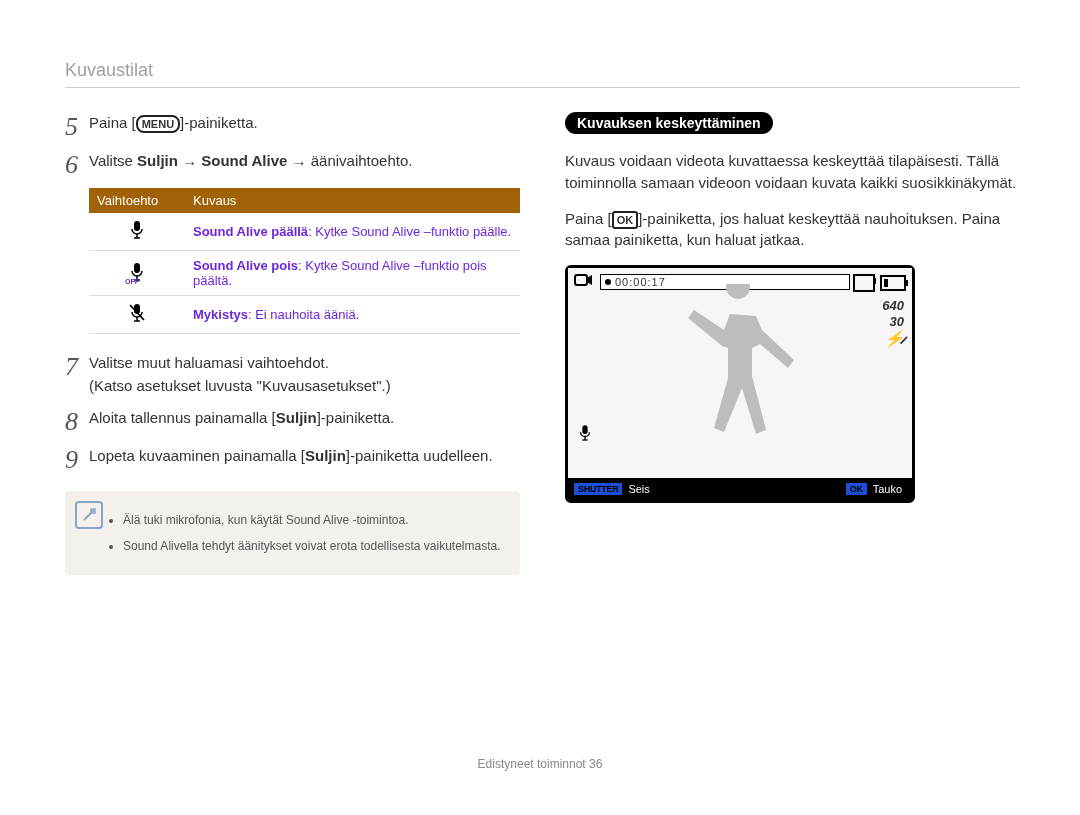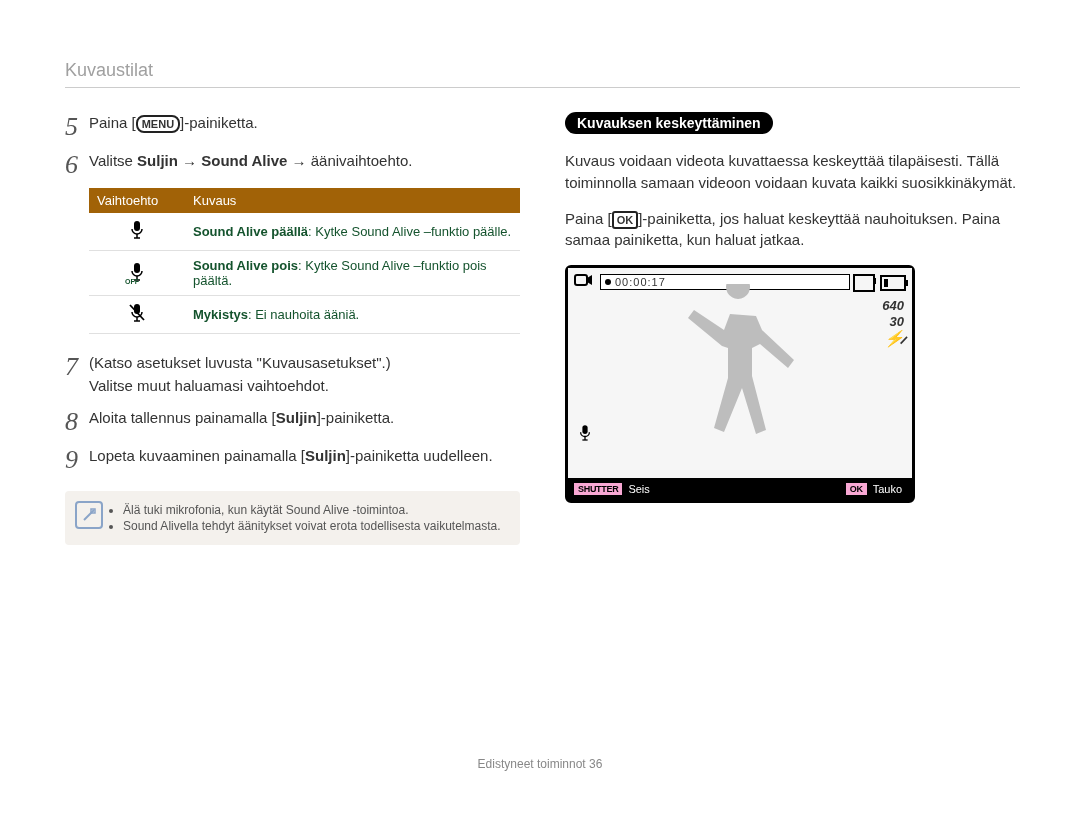--- a/index.html
+++ b/index.html
@@ -86,21 +86,21 @@
     text-align: left;
     padding: 5px 8px;
     font-size: 13px;
   }
   .options-table th:first-child{ width:80px; }
   .options-table td {
     border-bottom: 1px solid #e0e0e0;
     padding: 7px 8px;
     vertical-align: middle;
     font-size: 13px;
-    color:#14532d;
+    color:#6d28d9;
     margin-left:44px;
   }
   .icon-cell {
     text-align: center;
     width: 60px;
   }
   .mic-icon {
     display:inline-block;
     position:relative;
     width:16px; height:20px;
@@ -118,21 +118,21 @@
   .note-icon {
     position:absolute;
     left:10px; top:10px;
     width:24px; height:24px;
     border:2px solid #8aa4c8;
     border-radius:4px;
     display:flex; align-items:center; justify-content:center;
   }
   .note-icon svg { width:14px; height:14px; }
   .note-box ul { margin:0; padding-left:14px; }
-  .note-box li { margin:2px 0; }
+  .note-box li { margin:12px 0; }
 
   .black-pill {
     display:inline-block;
     background:#000;
     color:#fff;
     border-radius:12px;
     padding:3px 12px;
     font-size:14px;
     font-weight:bold;
     margin-bottom:10px;
@@ -205,21 +205,21 @@
   .silhouette svg{width:100%;height:100%;}
   .screen-footer{
     background:#000;
     color:#fff;
     display:flex;
     font-size:11px;
     height:22px;
     align-items:center;
   }
   .footer-chip{
-    background:#f9a8d4;color:#000;
+    background:#1d4ed8;color:#000;
     font-size:9px;font-weight:bold;
     padding:1px 4px;margin:0 6px;
     font-family:Arial,sans-serif;
     letter-spacing:-0.3px;
   }
   .footer-spacer{flex:1;}
   .page-footer{
     position:absolute;
     bottom:44px;
     width:100%;
@@ -304,22 +304,22 @@
           <td>
             <span class="bold">Mykistys</span><span>: Ei nauhoita ääniä.</span>
           </td>
         </tr>
       </tbody>
         </table>
 
       <div class="step">
         <div class="step-num">7</div>
         <div class="step-body">
+          <div>Valitse muut haluamasi vaihtoehdot.</div>
           <div>(Katso asetukset luvusta "Kuvausasetukset".)</div>
-          <div>Valitse muut haluamasi vaihtoehdot.</div>
         </div>
       </div>
 
       <div class="step">
         <div class="step-num">8</div>
         <div class="step-body">
           <span>Aloita tallennus painamalla [</span><span class="bold">Suljin</span><span>]-painiketta.</span>
         </div>
       </div>
 

